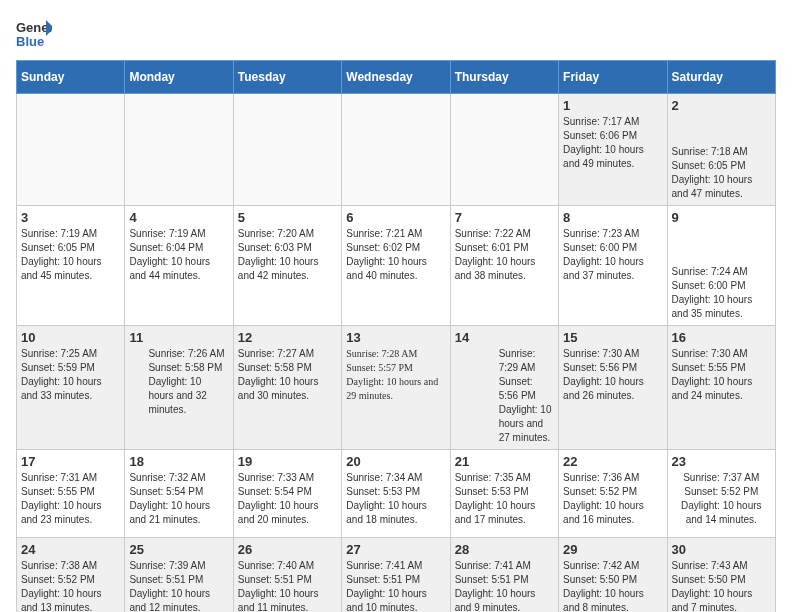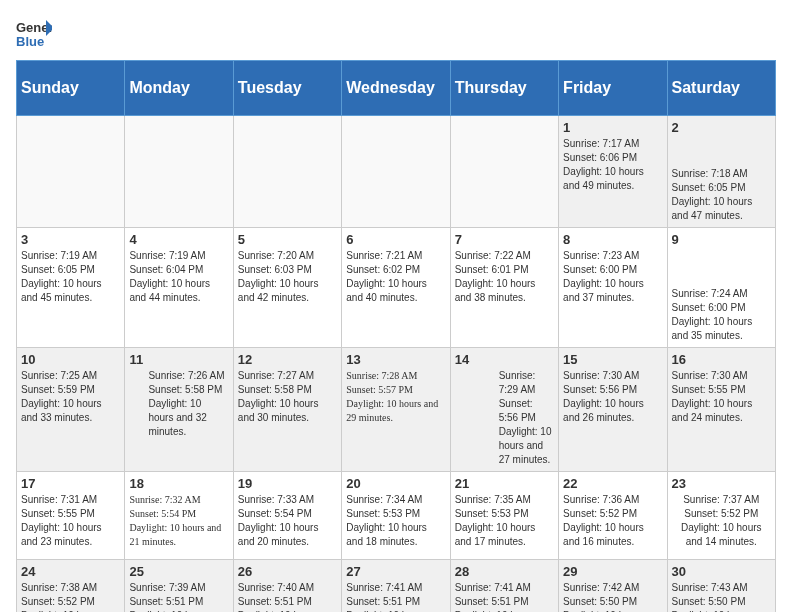--- a/index.html
+++ b/index.html
@@ -34,22 +34,22 @@
       color: #555;
     }
     table {
       width: 100%;
       border-collapse: collapse;
       table-layout: fixed;
     }
     th {
       background-color: #2e6db4;
       color: #fff;
-      font-size: 16px;
-      padding: 18px 4px;
+      font-size: 12px;
+      padding: 9px 4px;
       text-align: left;
       border: 1px solid #5a9bd4;
     }
     td {
       border: 1px solid #ccc;
       vertical-align: top;
       padding: 4px;
       font-size: 10px;
       color: #333;
       height: 88px;
@@ -212,21 +212,21 @@
       </tr>
       <tr>
         <td>
           <span class="day-number">17</span>
           <div class="day-info" style="white-space: pre-line;">Sunrise: 7:31 AM
 Sunset: 5:55 PM
 Daylight: 10 hours and 23 minutes.</div>
         </td>
         <td>
           <span class="day-number">18</span>
-          <div class="day-info" style="white-space: pre-line; font-family: Liberation Serif, serif;">Sunrise: 7:32 AM
+          <div class="day-info" style="white-space: pre-line;">Sunrise: 7:32 AM
 Sunset: 5:54 PM
 Daylight: 10 hours and 21 minutes.</div>
         </td>
         <td>
           <span class="day-number">19</span>
           <div class="day-info" style="white-space: pre-line;">Sunrise: 7:33 AM
 Sunset: 5:54 PM
 Daylight: 10 hours and 20 minutes.</div>
         </td>
         <td>

